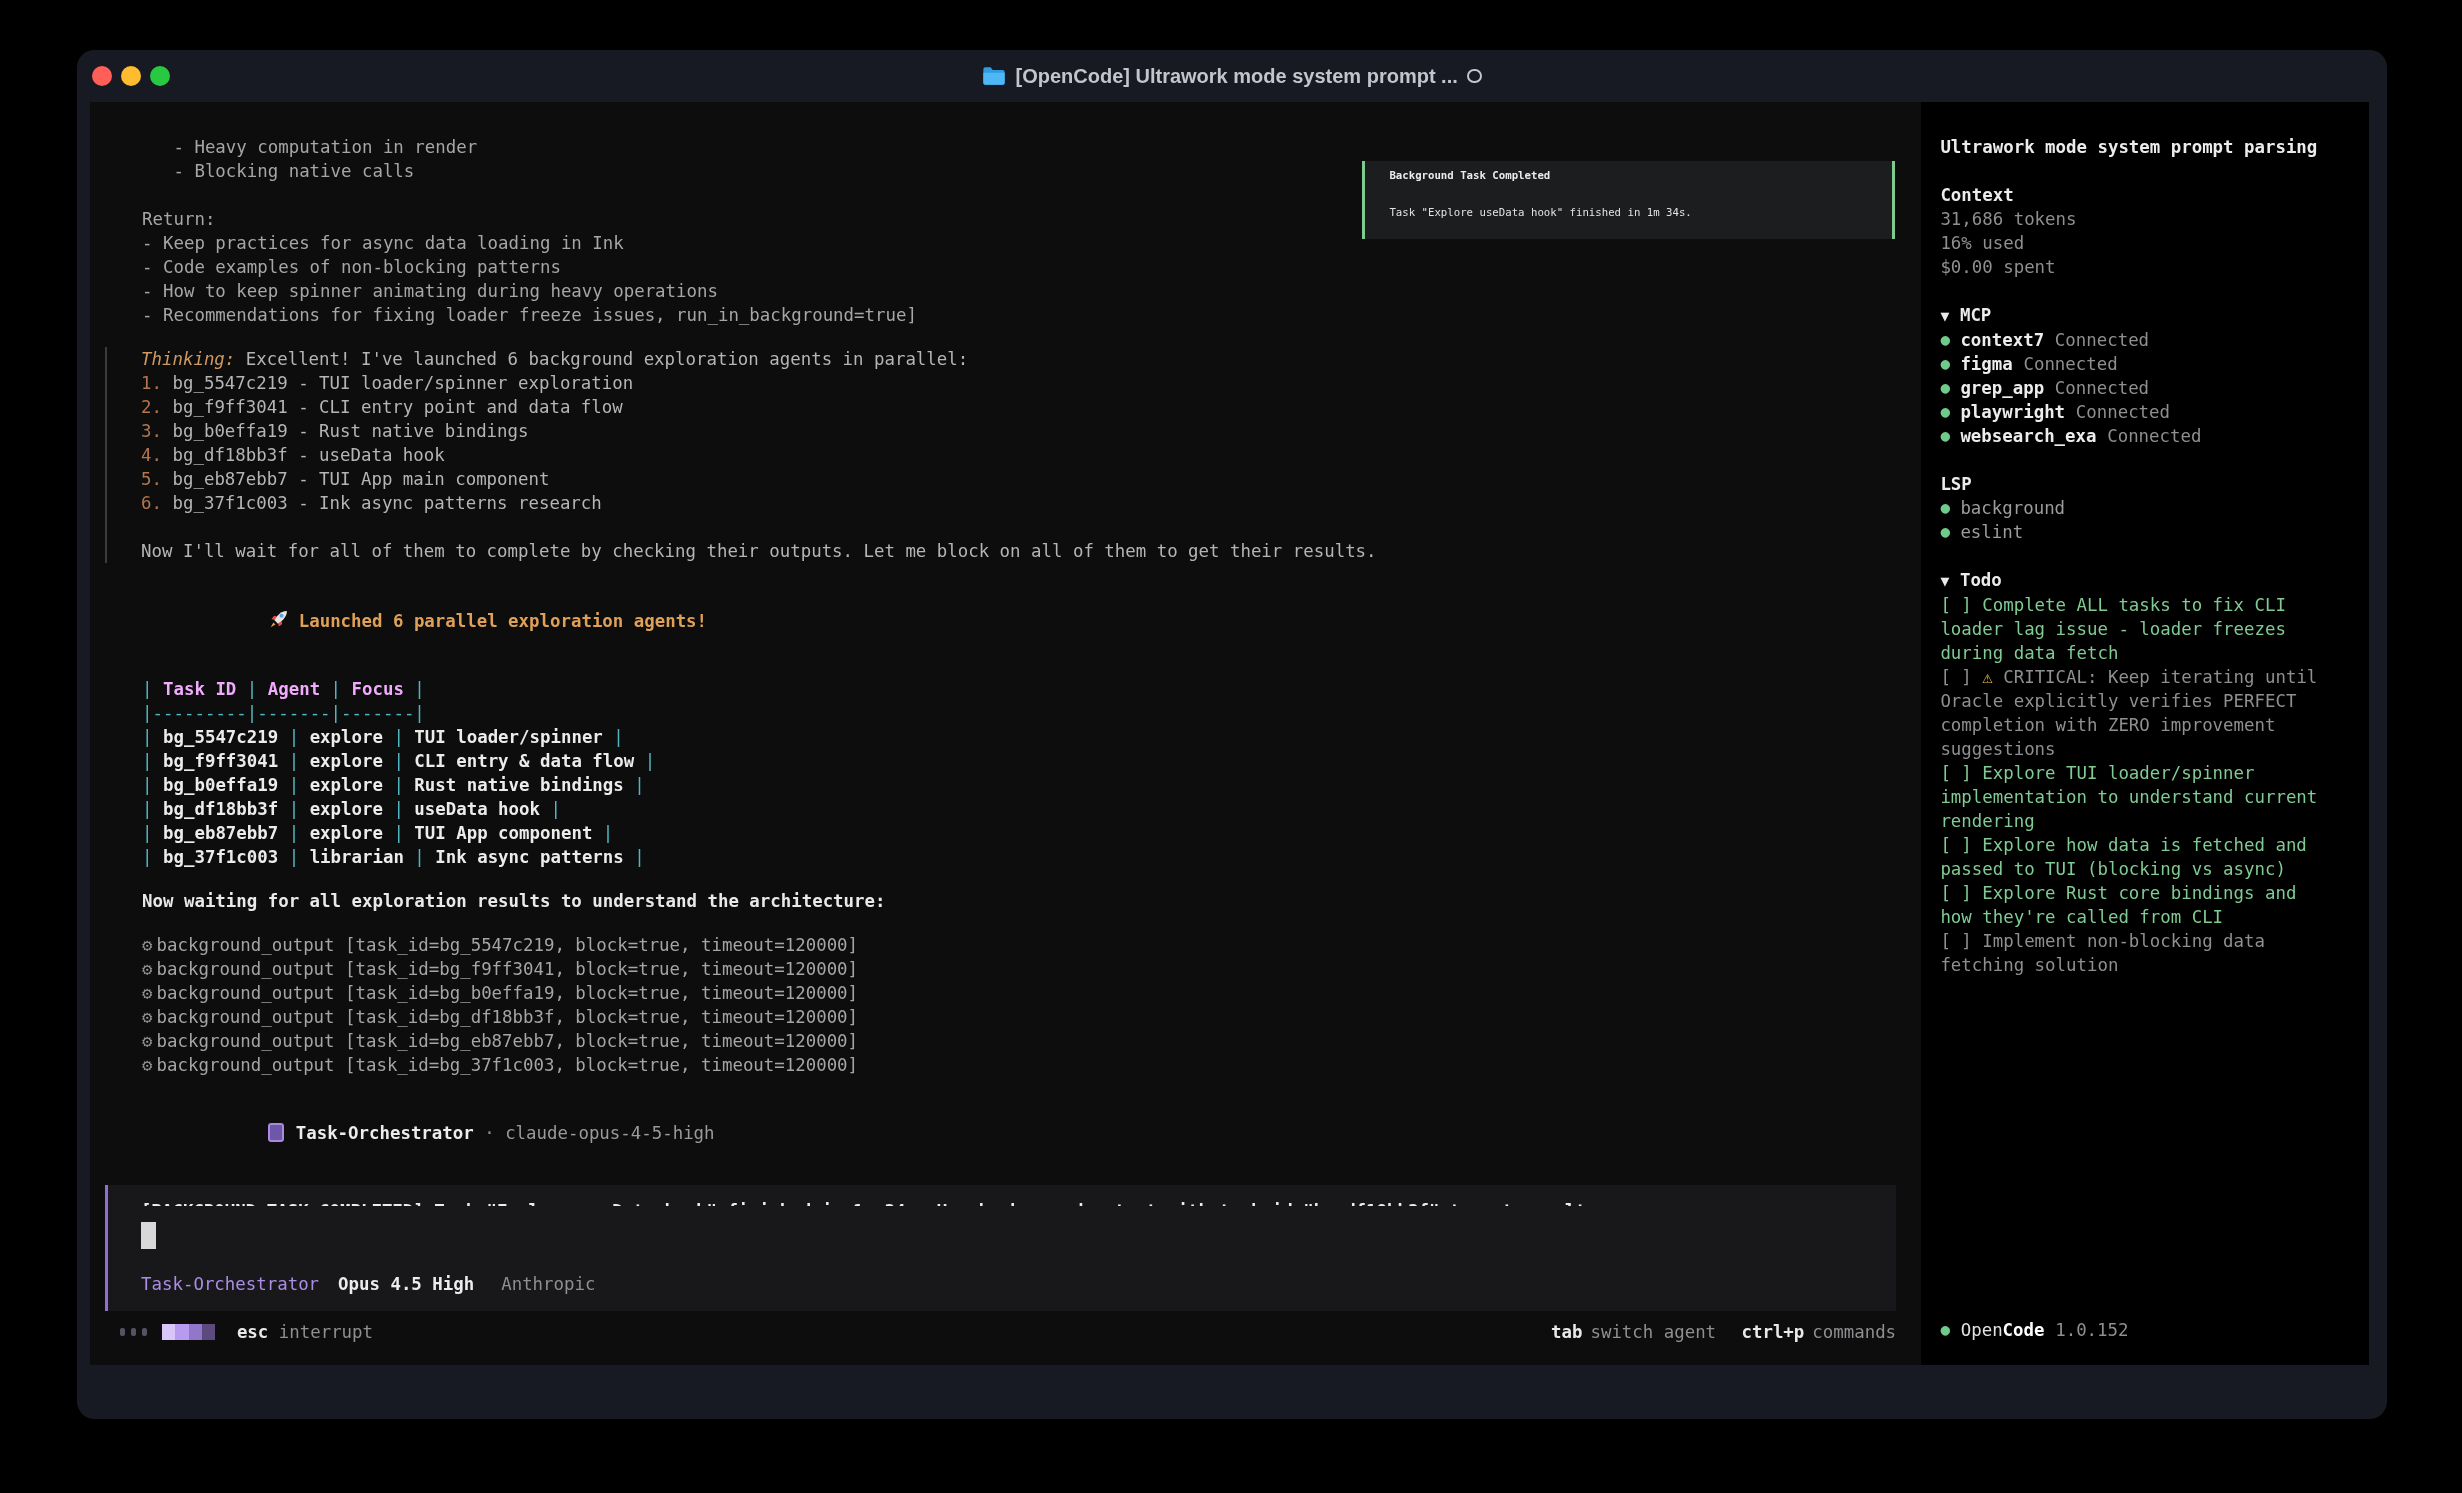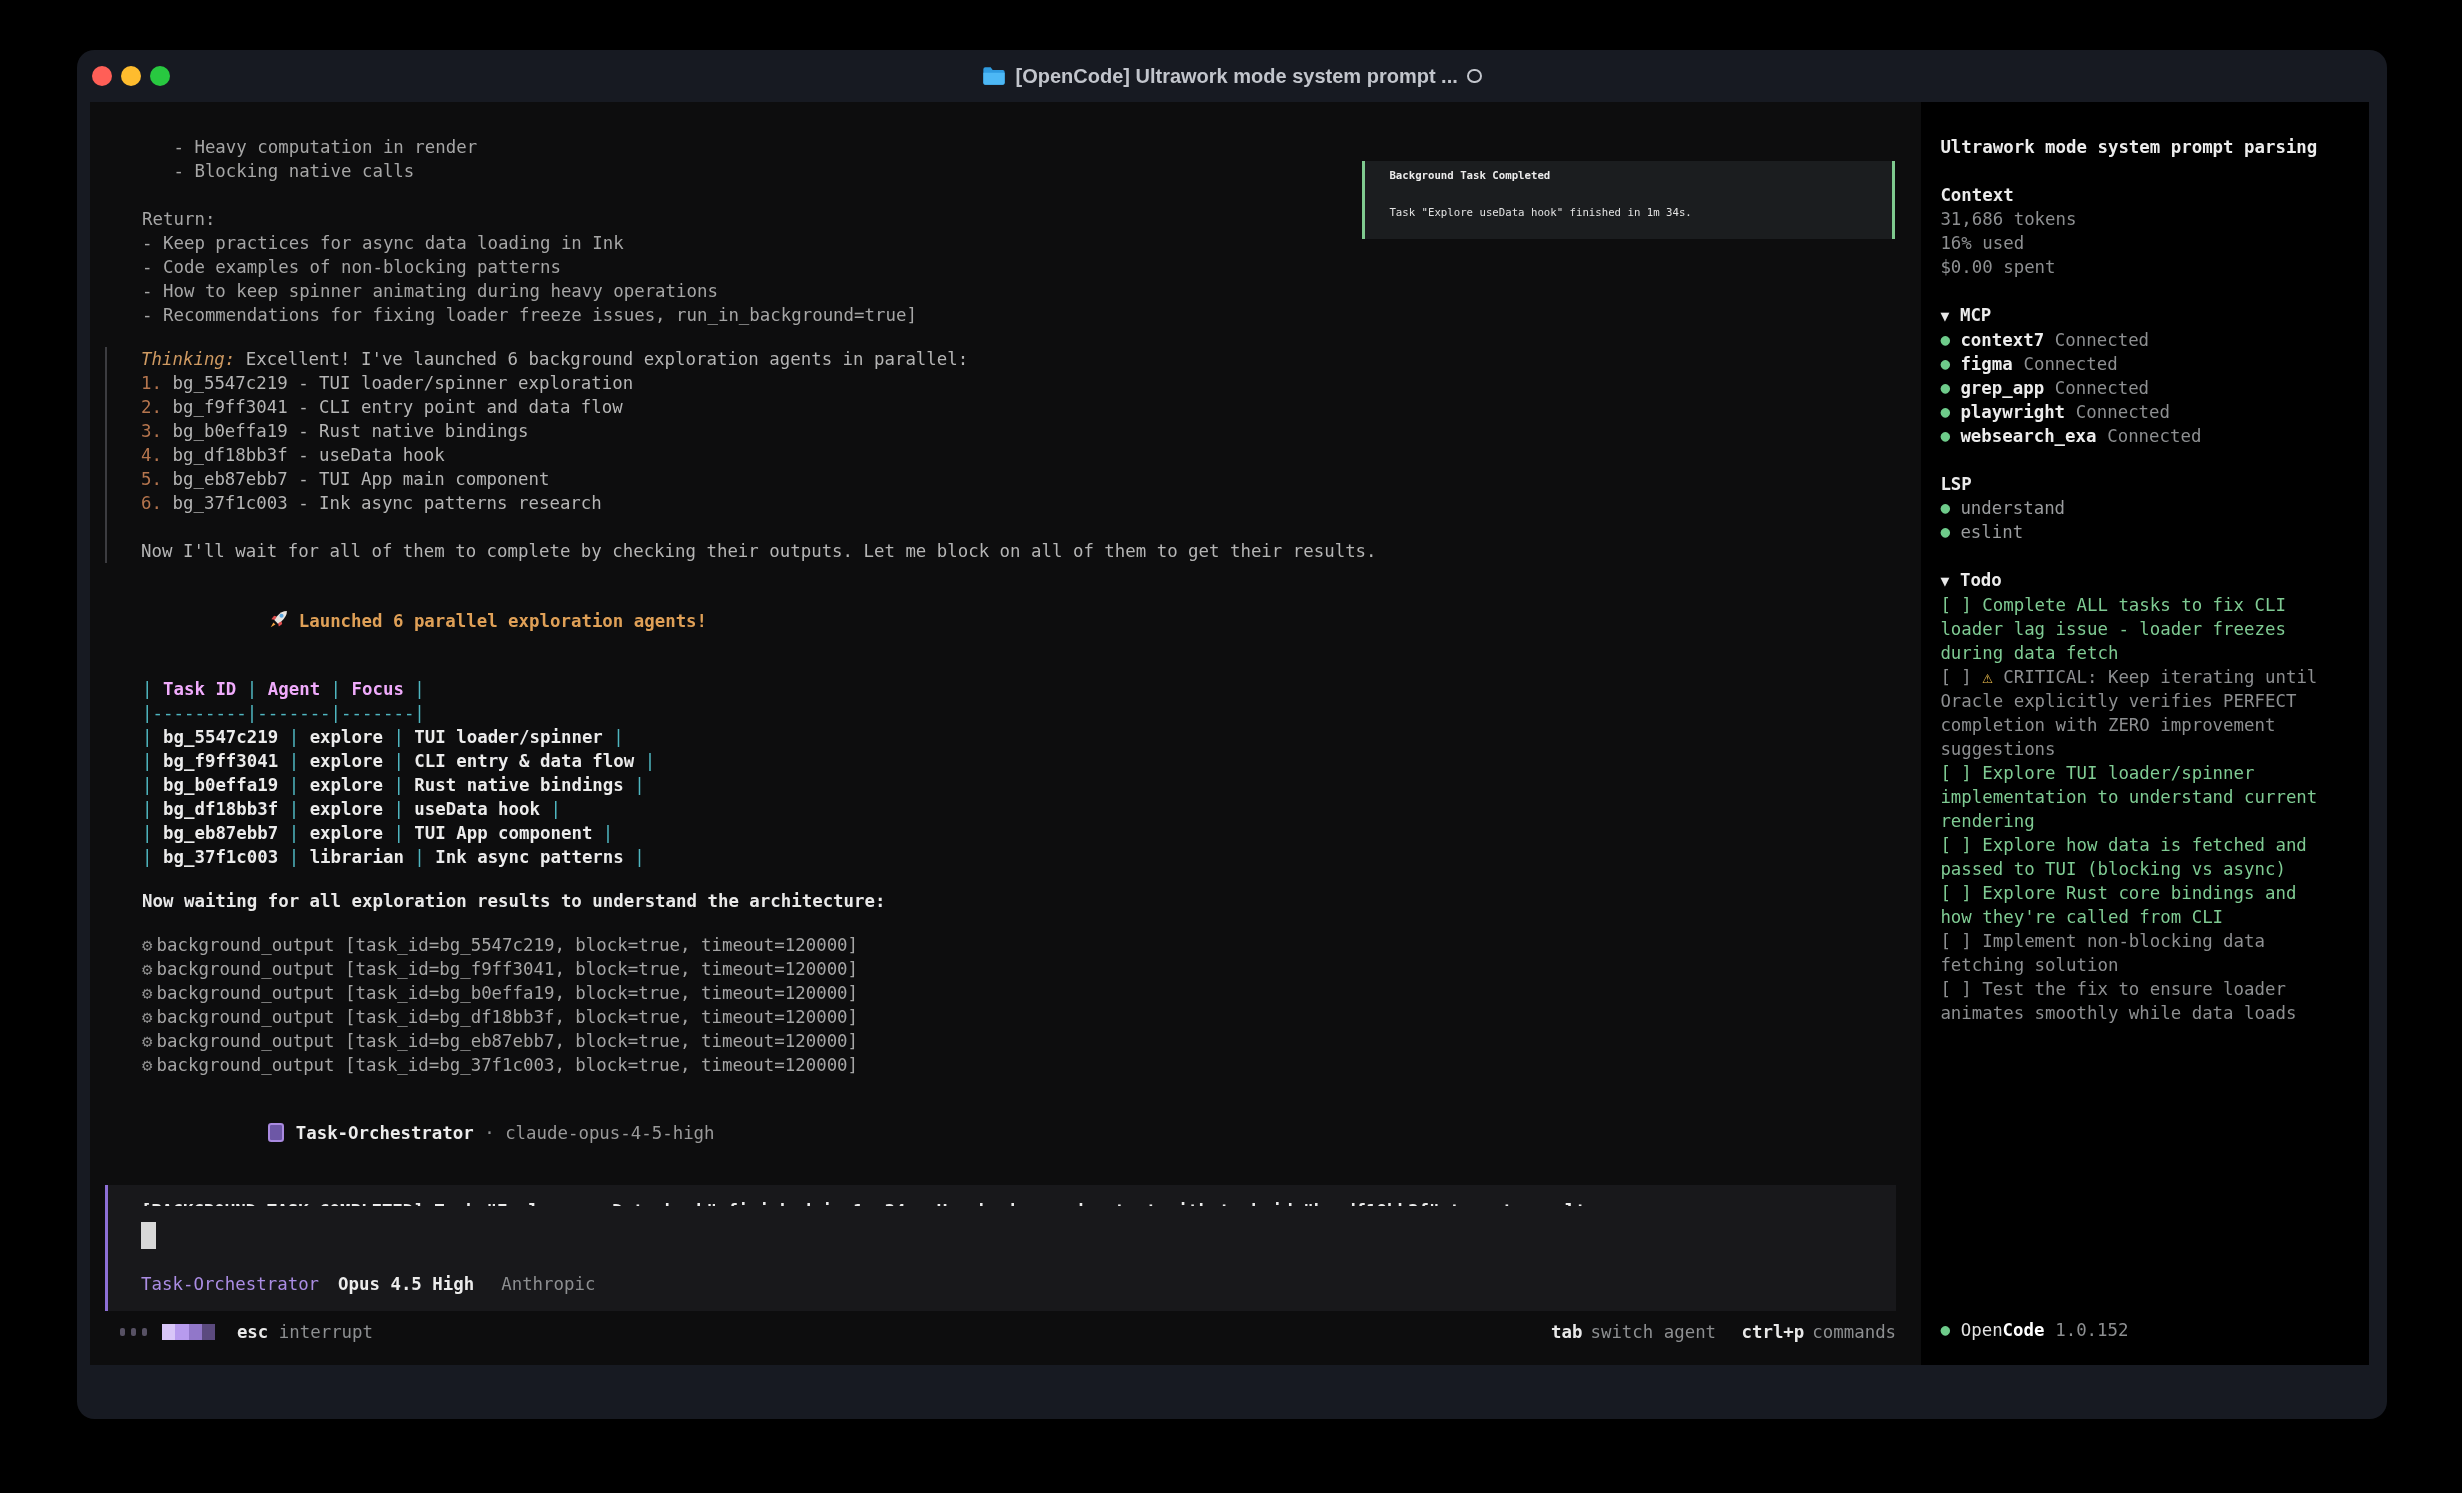--- a/index.html
+++ b/index.html
@@ -271,21 +271,21 @@
           <div id="mcp-items">
               <div class="s-item line"><span class="s-bullet">●</span><span class="s-name">context7</span><span class="s-status">Connected</span></div>
               <div class="s-item line"><span class="s-bullet">●</span><span class="s-name">figma</span><span class="s-status">Connected</span></div>
               <div class="s-item line"><span class="s-bullet">●</span><span class="s-name">grep_app</span><span class="s-status">Connected</span></div>
               <div class="s-item line"><span class="s-bullet">●</span><span class="s-name">playwright</span><span class="s-status">Connected</span></div>
               <div class="s-item line"><span class="s-bullet">●</span><span class="s-name">websearch_exa</span><span class="s-status">Connected</span></div>
             </div>
           <div class="blank"></div>
           <div class="line s-head">LSP</div>
           <div id="lsp-items">
-              <div class="s-item line"><span class="s-bullet">●</span><span class="s-lsp">understand</span></div>
+              <div class="s-item line"><span class="s-bullet">●</span><span class="s-lsp">background</span></div>
               <div class="s-item line"><span class="s-bullet">●</span><span class="s-lsp">eslint</span></div>
             </div>
           <div class="blank"></div>
           <div class="line s-head"><span class="s-tri">▼</span><span>Todo</span></div>
           <div id="todo-items">
               <div class="todo-item todo-green">[ ] Complete ALL tasks to fix CLI
 loader lag issue - loader freezes
 during data fetch</div>
               <div class="todo-item todo-gray"><span>[ ] </span><span class="warn-icon">⚠ </span><span>CRITICAL: Keep iterating until
  Oracle explicitly verifies PERFECT
@@ -293,22 +293,20 @@
  suggestions</span></div>
               <div class="todo-item todo-green">[ ] Explore TUI loader/spinner
 implementation to understand current
 rendering</div>
               <div class="todo-item todo-green">[ ] Explore how data is fetched and
 passed to TUI (blocking vs async)</div>
               <div class="todo-item todo-green">[ ] Explore Rust core bindings and
 how they're called from CLI</div>
               <div class="todo-item todo-gray">[ ] Implement non-blocking data
 fetching solution</div>
-              <div class="todo-item todo-gray">[ ] Test the fix to ensure loader
-animates smoothly while data loads</div>
             </div>
         </div>
         <div class="side-footer">
           <span class="f-dot">●</span>
           <span class="f-open">Open</span>
             <span class="f-code">Code</span>
           <span class="f-ver">1.0.152</span>
         </div>
       </div>
     </div>

